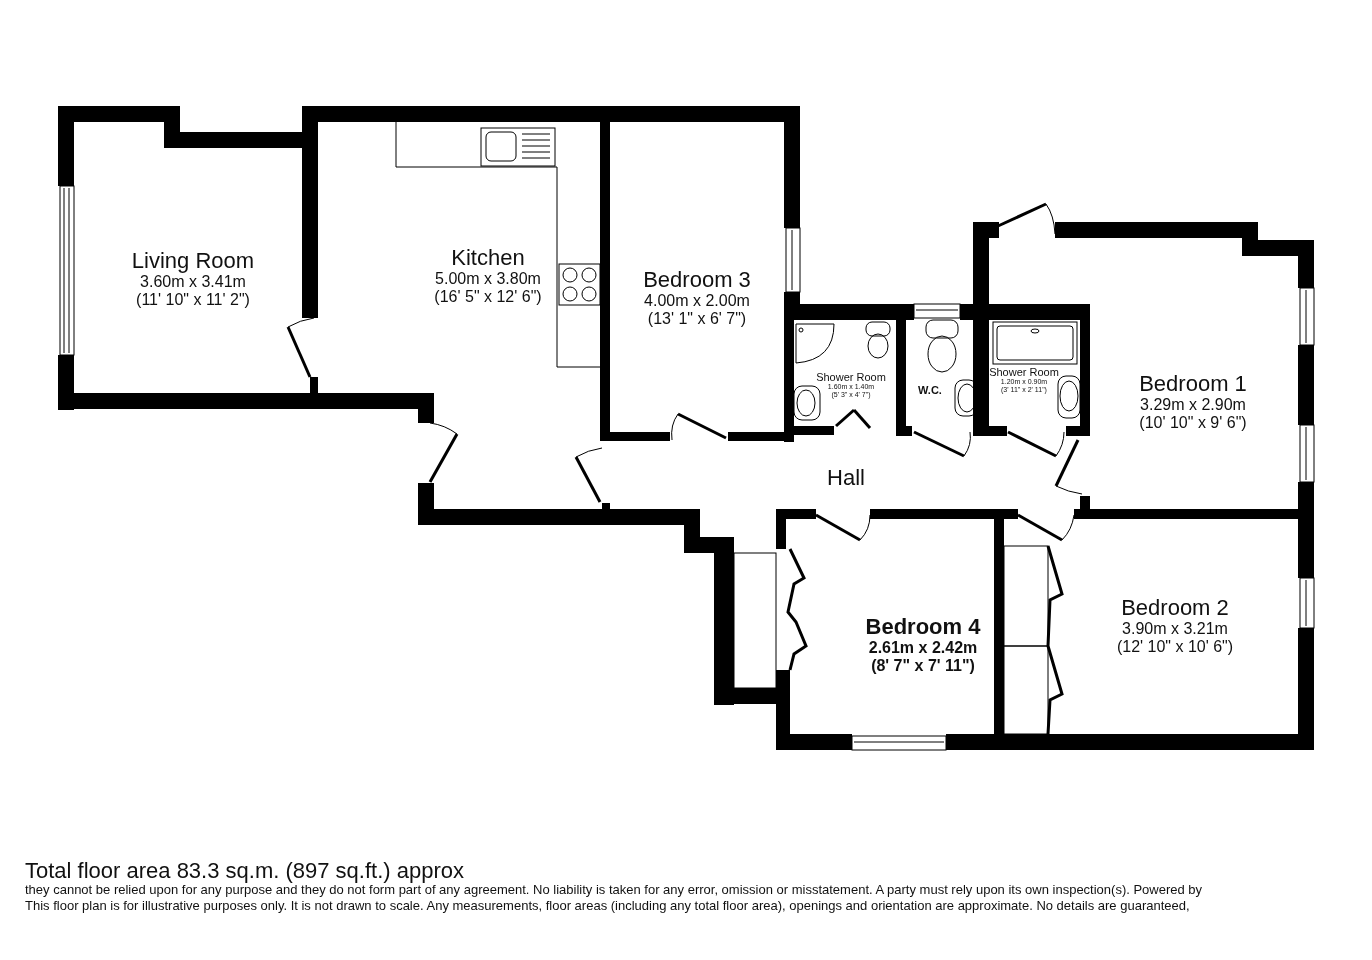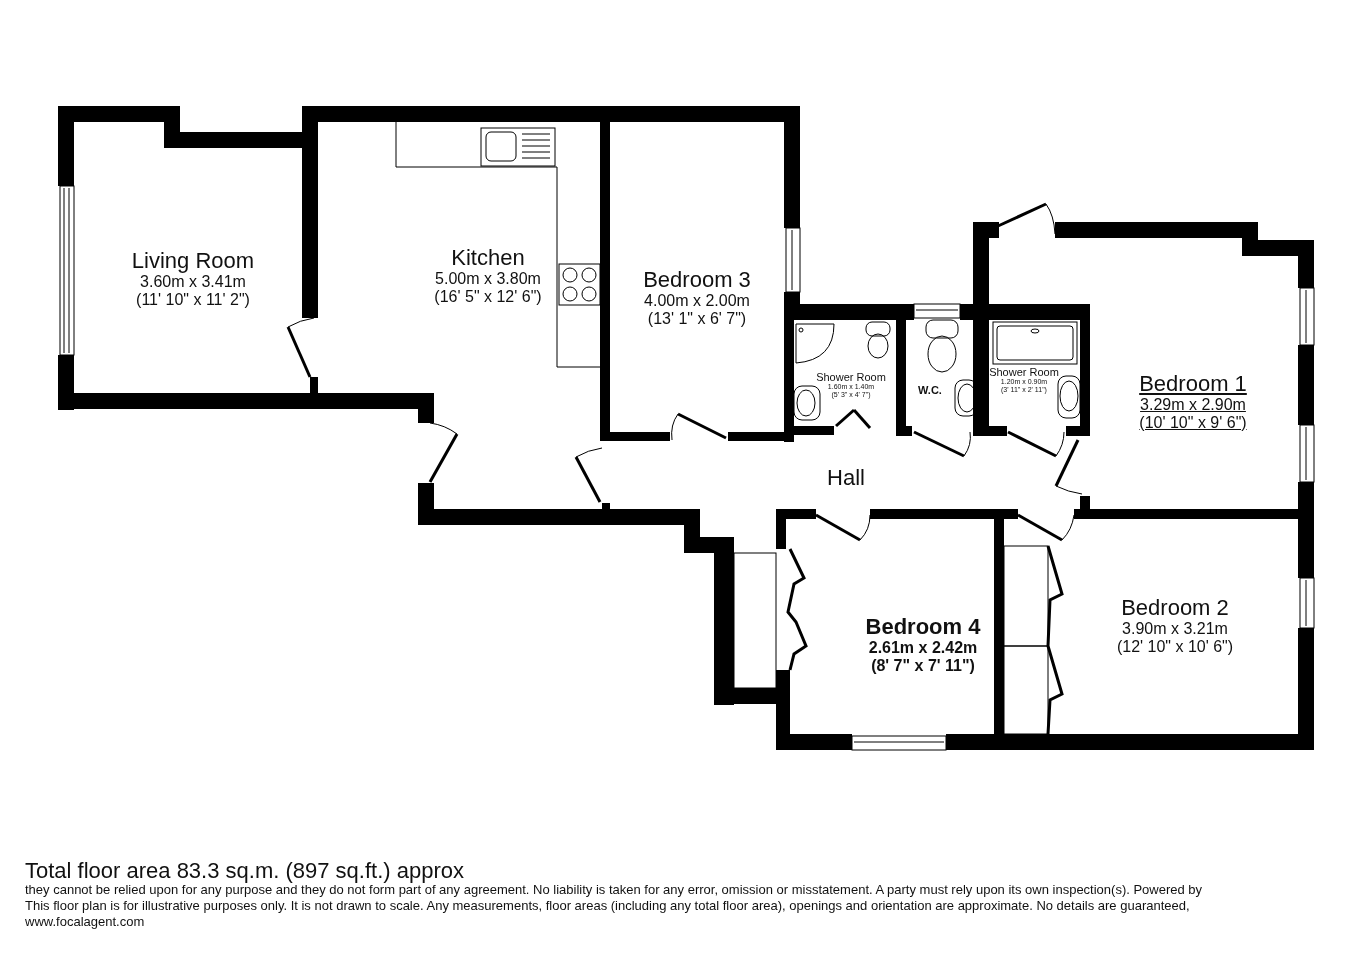--- a/index.html
+++ b/index.html
@@ -185,21 +185,21 @@
   <div class="room-dim">(5' 3" x 4' 7")</div>
 </div>
 <div class="room-label small" style="left:930px; top:384px;font-weight:bold;">
   <div class="room-name">W.C.</div>
 </div>
 <div class="room-label small" style="left:1024px; top:366px;">
   <div class="room-name">Shower Room</div>
   <div class="room-dim">1.20m x 0.90m</div>
   <div class="room-dim">(3' 11" x 2' 11")</div>
 </div>
-<div class="room-label" style="left:1193px; top:372px;text-decoration:underline;">
+<div class="room-label" style="left:1193px; top:372px;">
   <div class="room-name">Bedroom 1</div>
   <div class="room-dim">3.29m x 2.90m</div>
   <div class="room-dim">(10' 10" x 9' 6")</div>
 </div>
 <div class="room-label" style="left:846px; top:466px;text-align:right;">
   <div class="room-name">Hall</div>
 </div>
 <div class="room-label" style="left:923px; top:615px;font-weight:bold;">
   <div class="room-name">Bedroom 4</div>
   <div class="room-dim">2.61m x 2.42m</div>
@@ -208,14 +208,13 @@
 <div class="room-label" style="left:1175px; top:596px;">
   <div class="room-name">Bedroom 2</div>
   <div class="room-dim">3.90m x 3.21m</div>
   <div class="room-dim">(12' 10" x 10' 6")</div>
 </div>
 
 <div class="footer">
   <div class="total">Total floor area 83.3 sq.m. (897 sq.ft.) approx</div>
   <div class="disclaimer">they cannot be relied upon for any purpose and they do not form part of any agreement. No liability is taken for any error, omission or misstatement. A party must rely upon its own inspection(s). Powered by</div>
   <div class="disclaimer">This floor plan is for illustrative purposes only. It is not drawn to scale. Any measurements, floor areas (including any total floor area), openings and orientation are approximate. No details are guaranteed,</div>
-  <div class="disclaimer">www.focalagent.com</div>
 </div>
 
 </body></html>

